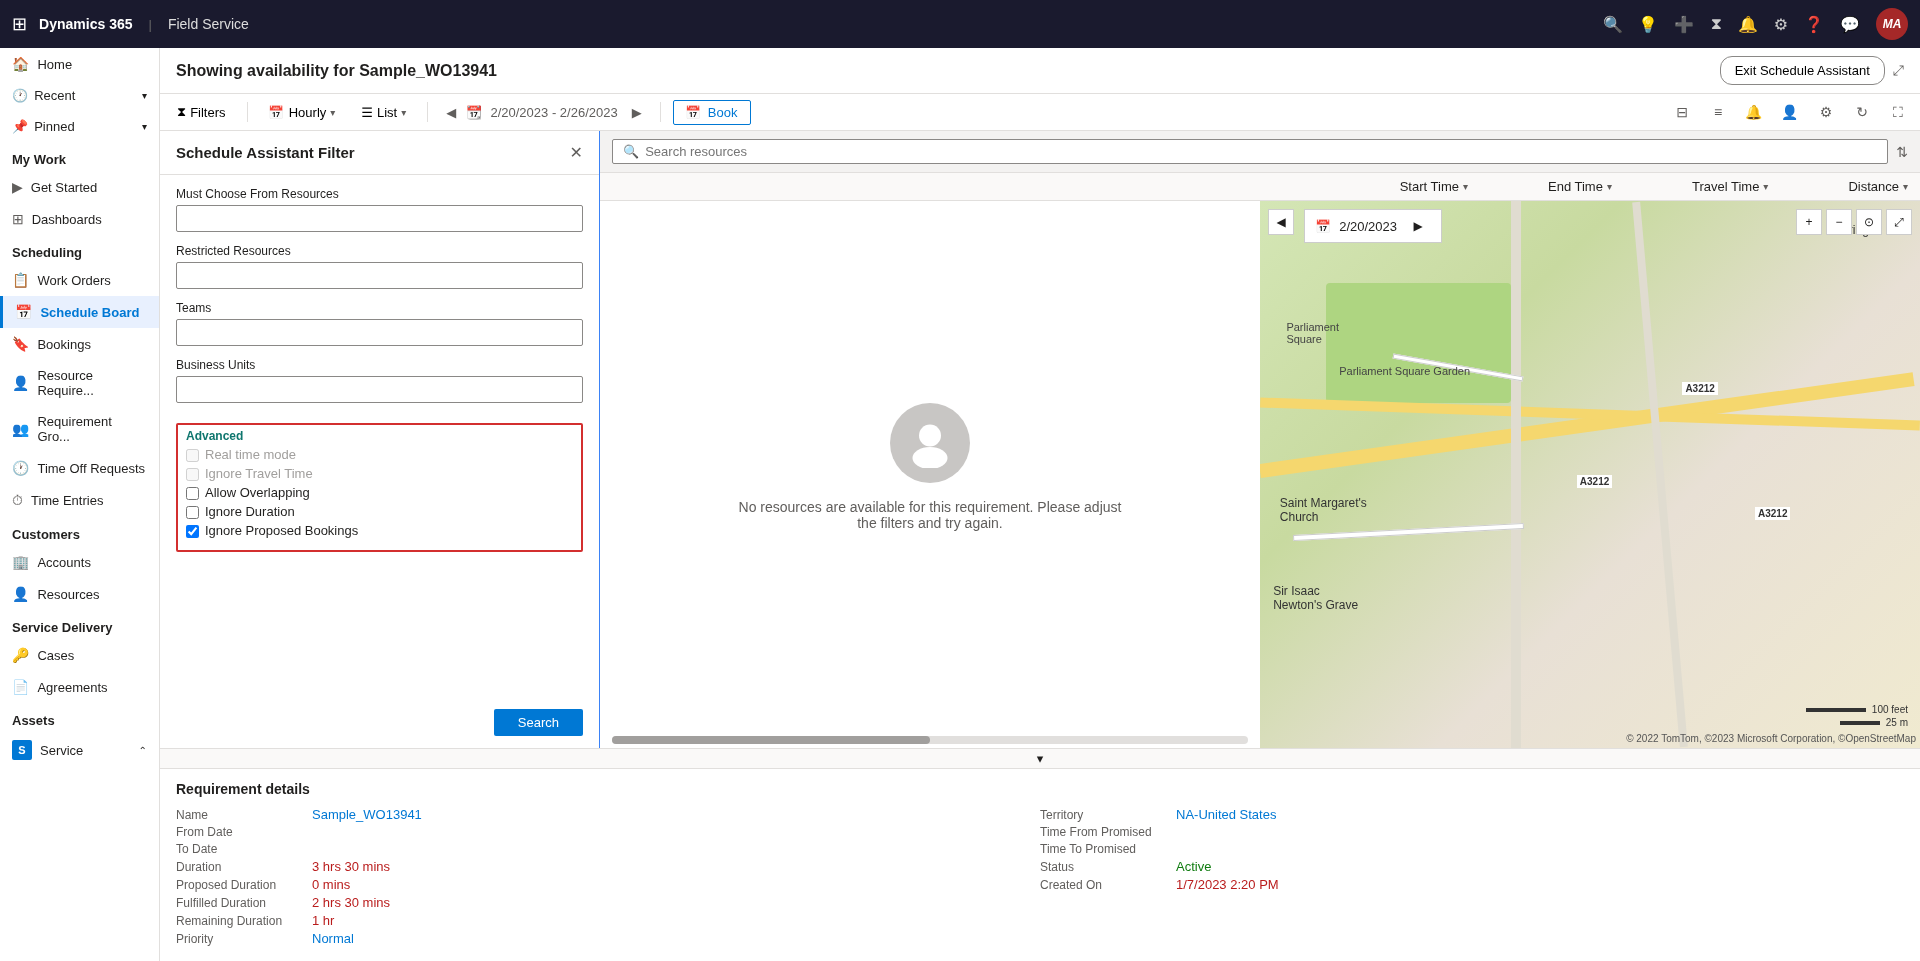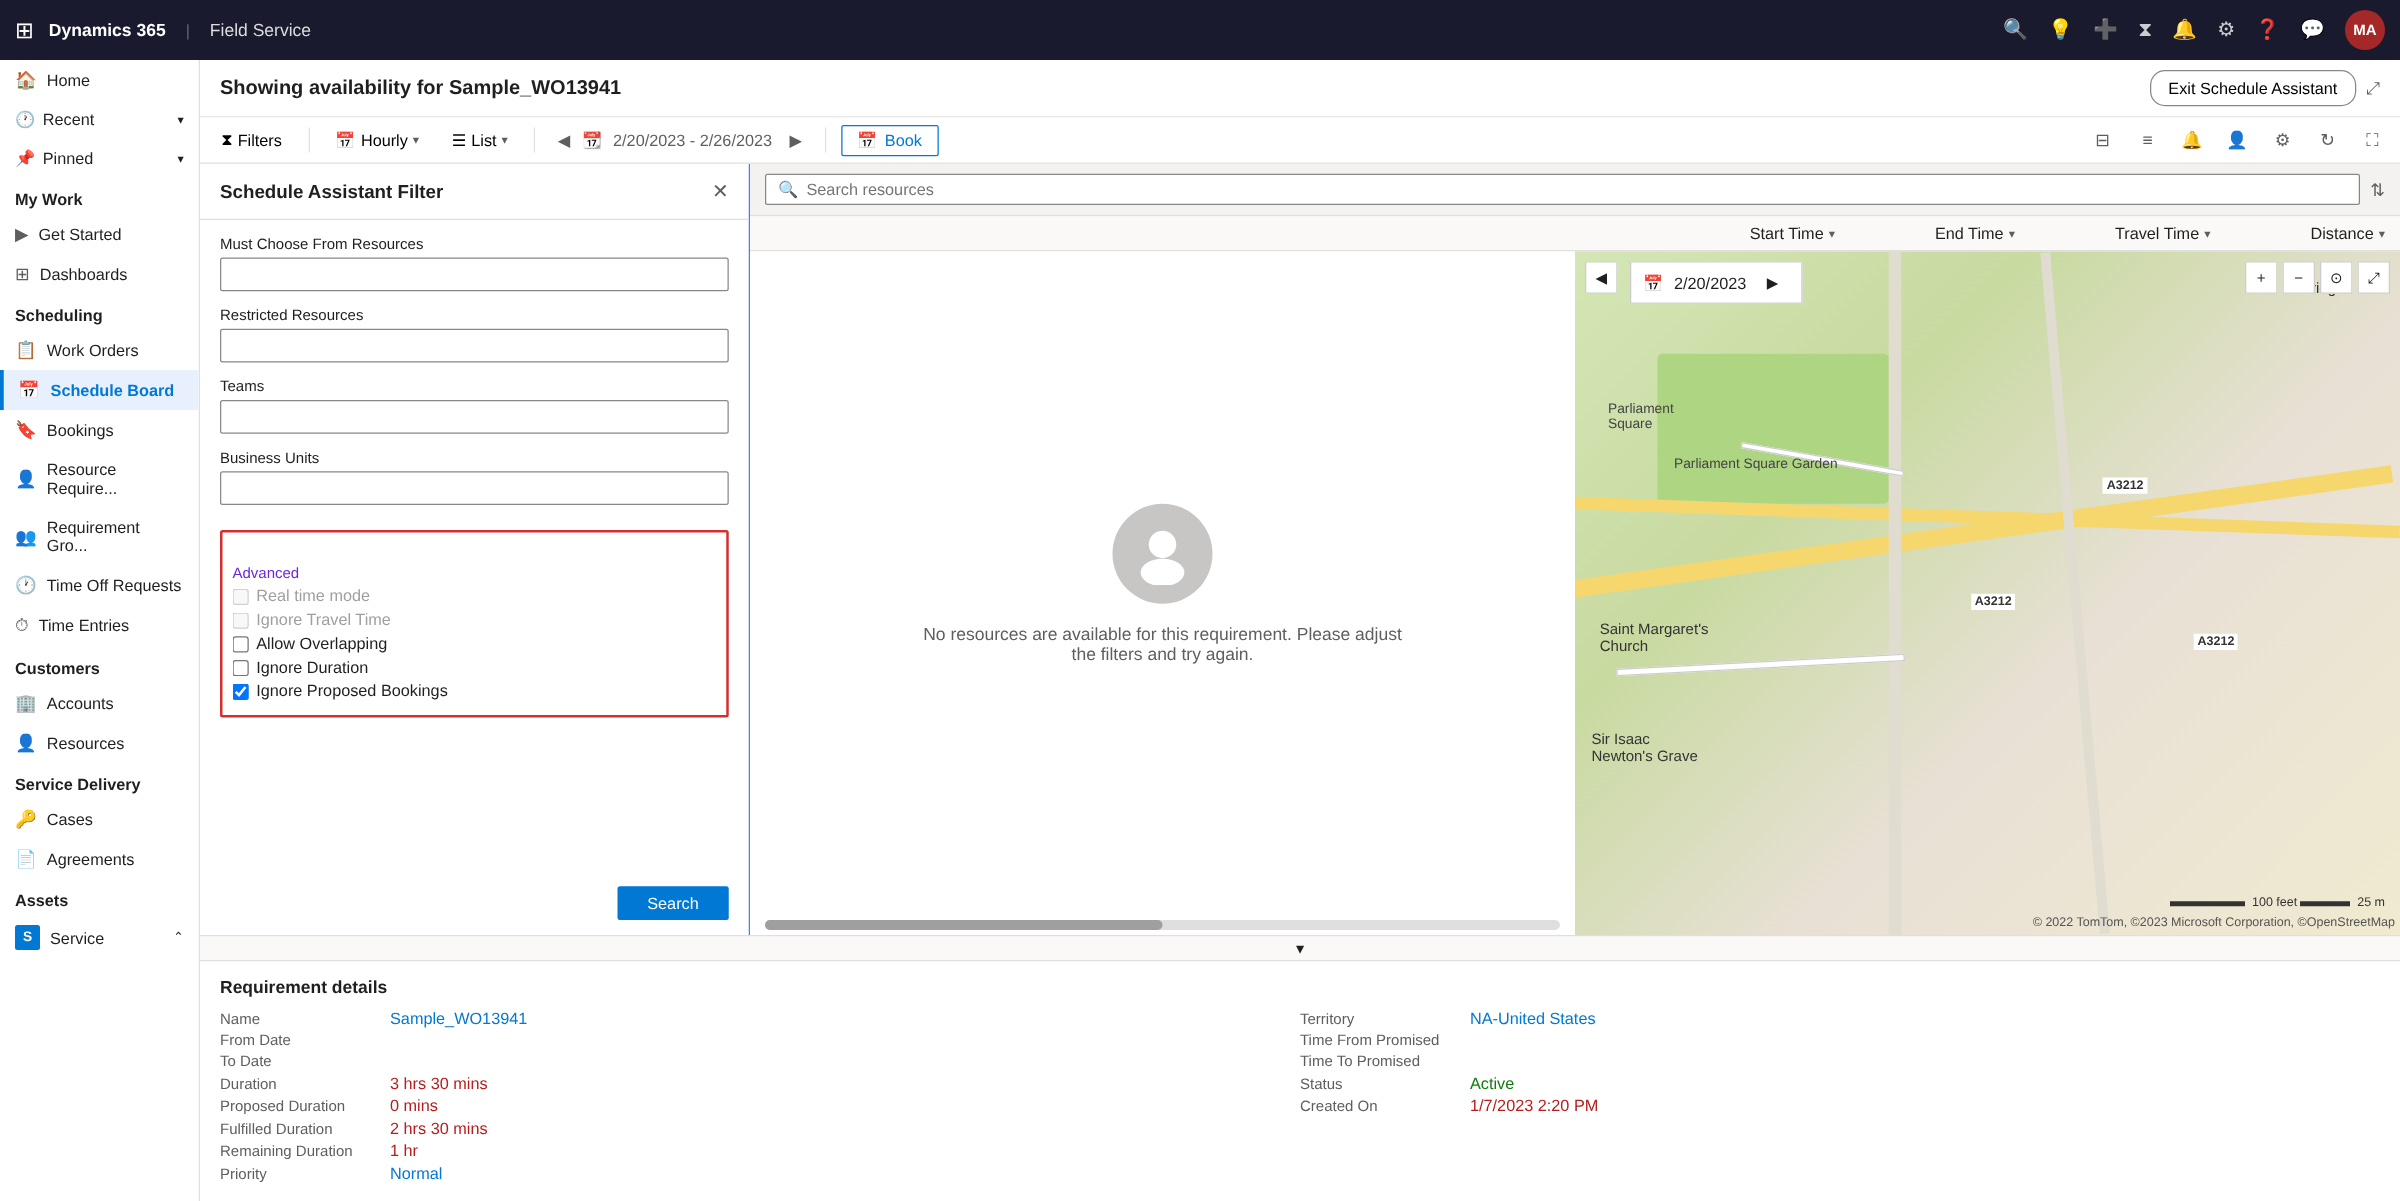--- a/index.html
+++ b/index.html
@@ -13,21 +13,21 @@
       align-items: center;
       padding: 0 12px;
       gap: 12px;
       color: #fff;
       flex-shrink: 0;
     }
     .top-nav-icons { margin-left: auto; display: flex; align-items: center; gap: 16px; color: #ccc; font-size: 16px; }
     .top-nav-avatar {
       width: 32px; height: 32px; border-radius: 50%;
       background: #a52828; color: #fff; font-size: 12px; font-weight: 600;
-      display: flex; align-items: center; justify-content: center;
+      display: flex; align-items: center; justify-content: center; font-style: italic;
     }
 
     
     .app-layout { display: flex; height: calc(100vh - 48px); }
 
     
     .sidebar {
       width: 160px; background: #fff; border-right: 1px solid #e1dfdd;
       display: flex; flex-direction: column; overflow-y: auto; flex-shrink: 0;
     }
@@ -158,21 +158,21 @@
     .map-label { position: absolute; font-size: 12px; color: #333; }
     .map-attribution { position: absolute; bottom: 4px; right: 4px; font-size: 10px; color: #555; }
 
     
     .advanced-section {
       border: 2px solid #d32f2f;
       margin: 8px 0;
       border-radius: 2px;
       background: #fff;
     }
-    .advanced-header { font-size: 12px; font-weight: 400; color: #6d28d9; padding: 4px 8px 0; margin-top: 21px; }
+    .advanced-header { font-size: 12px; font-weight: 700; color: #0f766e; padding: 4px 8px 0; }
     .advanced-body { padding: 4px 8px 8px; }
     .checkbox-row { display: flex; align-items: flex-start; gap: 6px; margin-bottom: 4px; }
     .checkbox-row input[type="checkbox"] { margin-top: 2px; }
     .checkbox-label { font-size: 13px; color: #201f1e; }
     .checkbox-label.disabled { color: #a19f9d; }
 
     
     .search-btn-row { padding: 8px 16px 12px; display: flex; justify-content: flex-end; }
     .search-btn {
       padding: 6px 24px; background: #0078d4; color: #fff;
@@ -197,21 +197,21 @@
 
     
     .map-canvas {
       width: 100%; height: 100%; position: relative;
       background: linear-gradient(135deg, #d4e6b5 0%, #c8daa0 30%, #e8e0d5 60%, #f0ead0 100%);
     }
     .road { position: absolute; background: #f5d76e; }
     .road-gray { position: absolute; background: #e0dcd0; }
     .road-white { position: absolute; background: #fff; border: 1px solid #ccc; }
     .park { position: absolute; background: #aed581; border-radius: 4px; }
-    .scale-bar { position: absolute; bottom: 20px; right: 12px; display: flex; flex-direction: row; align-items: flex-end; gap: 2px; }
+    .scale-bar { position: absolute; bottom: 20px; right: 12px; display: flex; flex-direction: column; align-items: flex-end; gap: 2px; }
     .scale-line { height: 4px; background: #333; }
     .scale-text { font-size: 10px; color: #333; }
   </style>
 </head>
 <body>
 
 <div class="top-nav">
   <span style="font-size:18px; cursor:pointer;">⊞</span>
   <span style="font-size:14px; font-weight:600;">Dynamics 365</span>
   <span style="color:#666; padding: 0 4px;">|</span>

